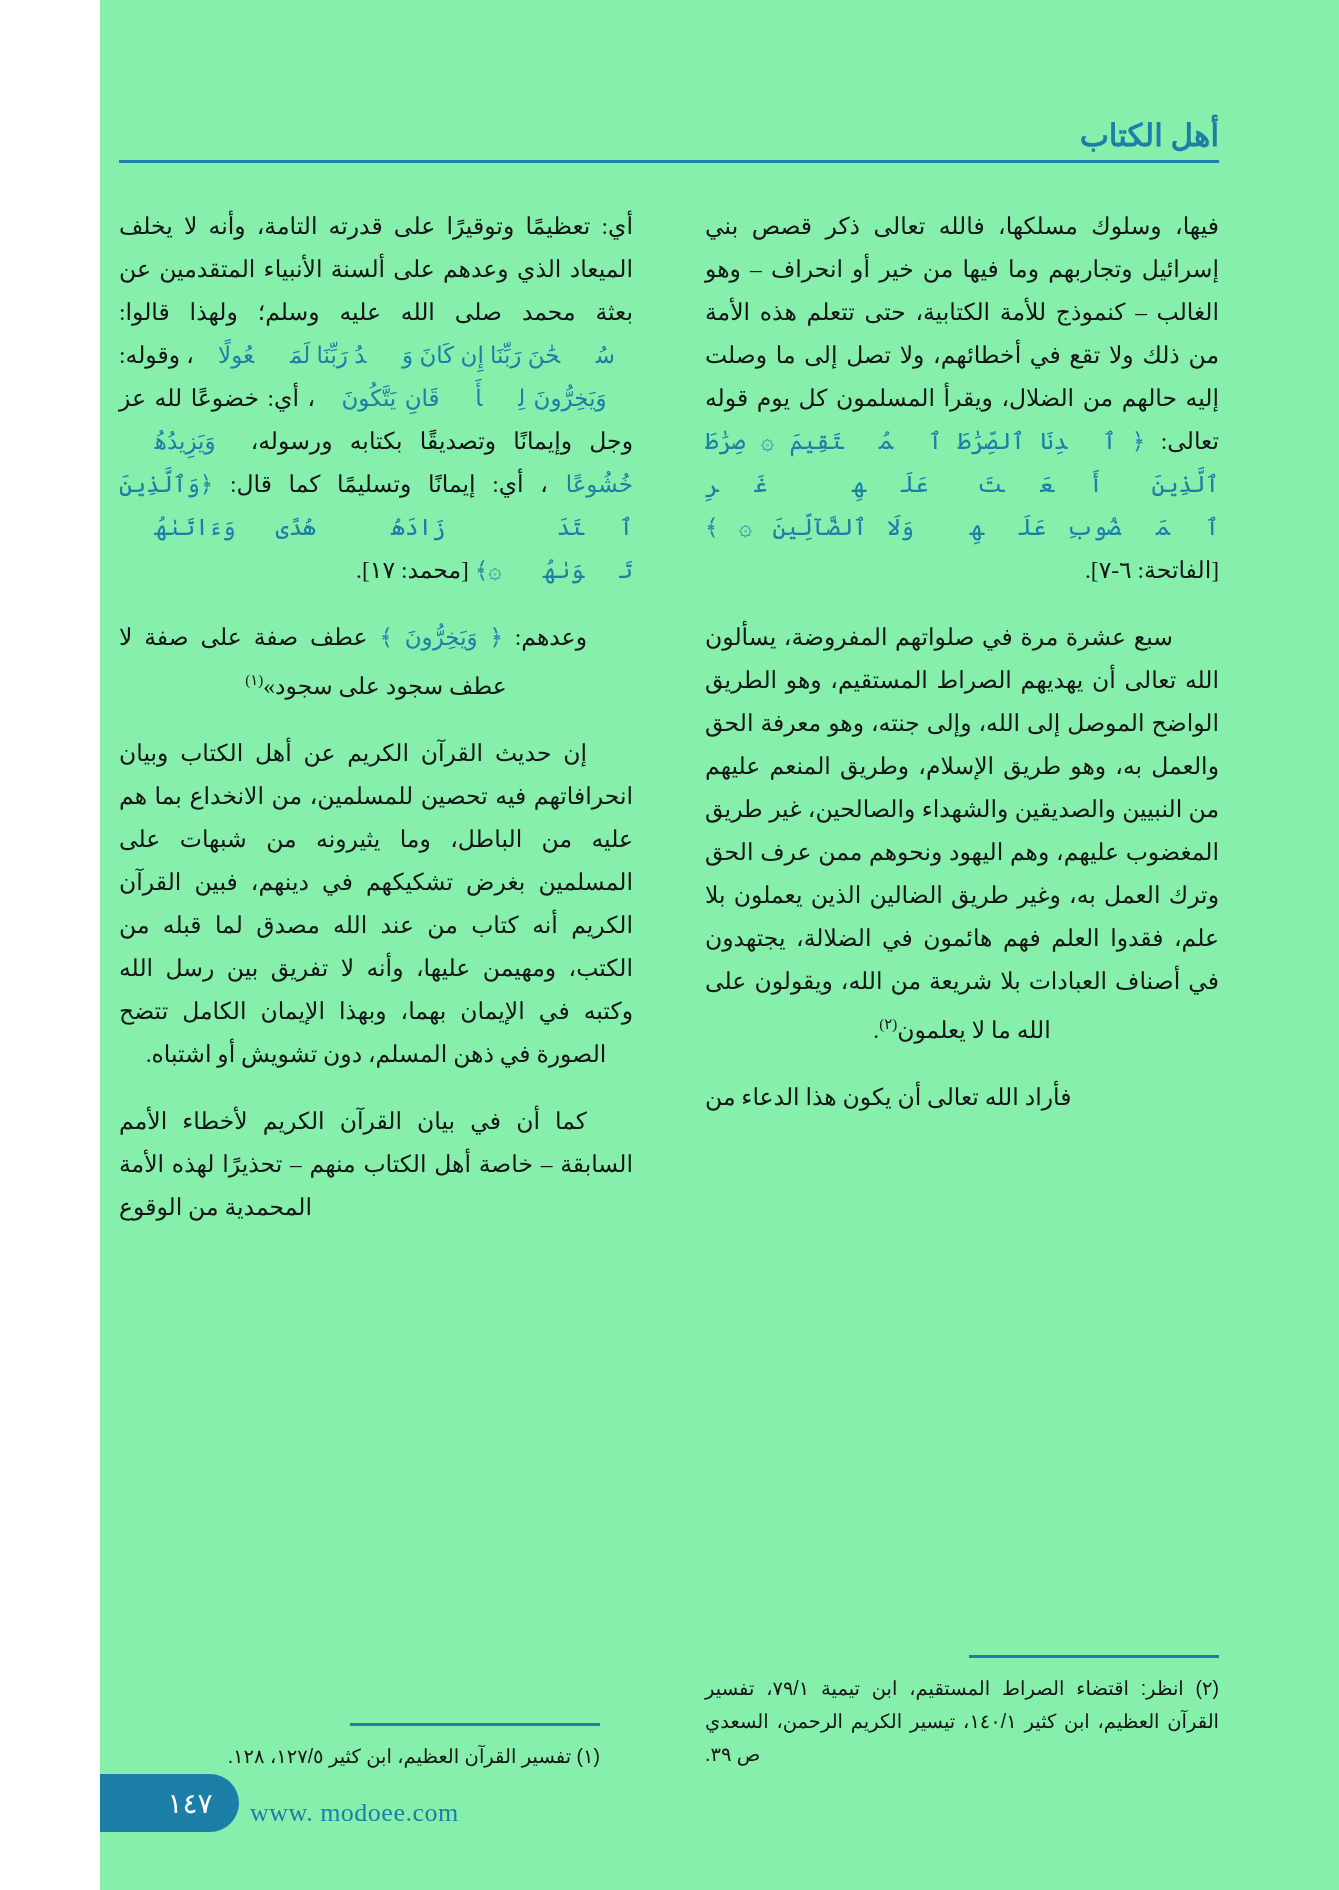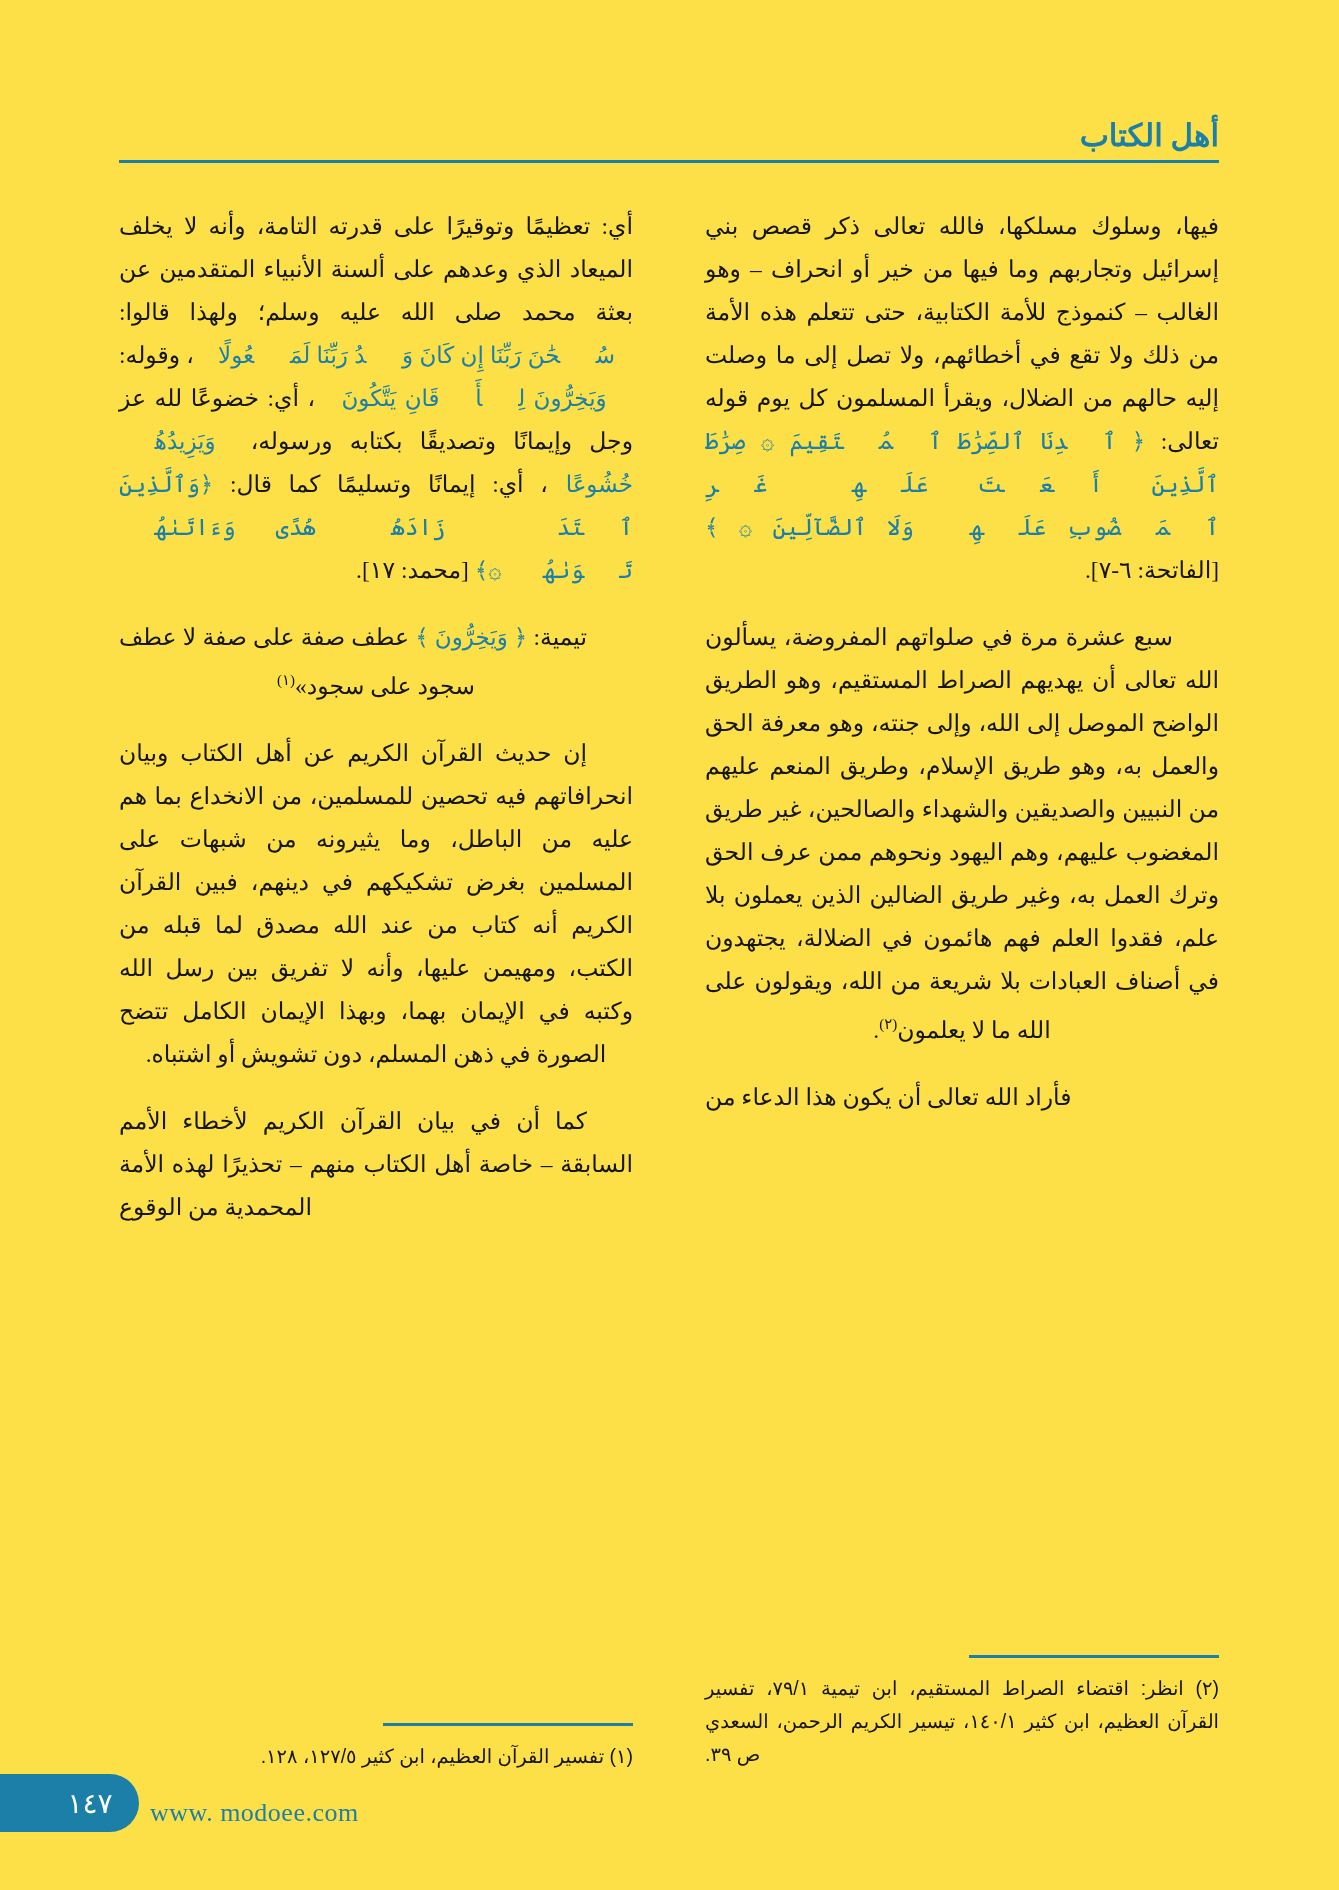--- a/index.html
+++ b/index.html
@@ -2,23 +2,23 @@
 <html lang="ar" dir="rtl"><head>
 <meta charset="utf-8">
 <style>
   html, body {
     margin: 0;
     padding: 0;
     background: #ffffff;
   }
   .page {
     position: relative;
-    width: 1339px;
+    width: 1239px;
     height: 1890px;
-    background: #fde047;
+    background: #86efac;
     font-family: "Liberation Sans", sans-serif;
     overflow: hidden;
   }
 
   
   .header {
     position: absolute;
     top: 120px;
     right: 120px;
     width: 1100px;
@@ -119,21 +119,21 @@
     direction: rtl;
   }
   p.footnote.last-right { text-align-last: right; }
 
   #footnotes-right {
     top: 1655px;
     right: 120px;
   }
   #footnotes-left {
     top: 1723px;
-    right: 706px;
+    right: 739px;
   }
 
   
   .footer {
     position: absolute;
     bottom: 0;
     right: 0;
     left: 0;
     height: 120px;
   }
@@ -184,21 +184,21 @@
       <p class="body last-right"><span>فيها، وسلوك مسلكها، فالله تعالى ذكر قصص بني إسرائيل وتجاربهم وما فيها من خير أو انحراف – وهو الغالب – كنموذج للأمة الكتابية، حتى تتعلم هذه الأمة من ذلك ولا تقع في أخطائهم، ولا تصل إلى ما وصلت إليه حالهم من الضلال، ويقرأ المسلمون كل يوم قوله تعالى: </span><span class="quran">﴿ ٱهۡدِنَا ٱلصِّرَٰطَ ٱلۡمُسۡتَقِيمَ ۞ صِرَٰطَ ٱلَّذِينَ أَنۡعَمۡتَ عَلَيۡهِمۡ غَيۡرِ ٱلۡمَغۡضُوبِ عَلَيۡهِمۡ وَلَا ٱلضَّآلِّينَ ۞ ﴾</span> <span class="ref">[الفاتحة: ٦-٧].</span></p>
 
       <p class="body indent gap"><span>سبع عشرة مرة في صلواتهم المفروضة، يسألون الله تعالى أن يهديهم الصراط المستقيم، وهو الطريق الواضح الموصل إلى الله، وإلى جنته، وهو معرفة الحق والعمل به، وهو طريق الإسلام، وطريق المنعم عليهم من النبيين والصديقين والشهداء والصالحين، غير طريق المغضوب عليهم، وهم اليهود ونحوهم ممن عرف الحق وترك العمل به، وغير طريق الضالين الذين يعملون بلا علم، فقدوا العلم فهم هائمون في الضلالة، يجتهدون في أصناف العبادات بلا شريعة من الله، ويقولون على الله ما لا يعلمون</span><sup class="fn">(٢)</sup>.</p>
 
       <p class="body indent gap last-left"><span>فأراد الله تعالى أن يكون هذا الدعاء من</span></p>
     </div>
 
     <div class="col">
       <p class="body last-right"><span>أي: تعظيمًا وتوقيرًا على قدرته التامة، وأنه لا يخلف الميعاد الذي وعدهم على ألسنة الأنبياء المتقدمين عن بعثة محمد صلى الله عليه وسلم؛ ولهذا قالوا: </span><span class="quran">﴿سُبۡحَٰنَ رَبِّنَا إِن كَانَ وَعۡدُ رَبِّنَا لَمَفۡعُولًا ﴾</span><span>، وقوله: </span><span class="quran">﴿ وَيَخِرُّونَ لِلۡأَذۡقَانِ يَتَّكُونَ ﴾</span><span>، أي: خضوعًا لله عز وجل وإيمانًا وتصديقًا بكتابه ورسوله، </span><span class="quran">﴿وَيَزِيدُهُمۡ خُشُوعًا﴾</span><span>، أي: إيمانًا وتسليمًا كما قال: </span><span class="quran">﴿وَٱلَّذِينَ ٱهۡتَدَوۡا۟ زَادَهُمۡ هُدًى وَءَاتَىٰهُمۡ تَقۡوَىٰهُمۡ ۞﴾</span> <span class="ref">[محمد: ١٧].</span></p>
 
-      <p class="body indent gap"><span>تيمية: </span><span class="quran">﴿ وَيَخِرُّونَ ﴾</span><span> عطف صفة على صفة لا عطف سجود على سجود»</span><sup class="fn">(١)</sup></p>
+      <p class="body indent gap"><span>وعدهم: </span><span class="quran">﴿ وَيَخِرُّونَ ﴾</span><span> عطف صفة على صفة لا عطف سجود على سجود»</span><sup class="fn">(١)</sup></p>
 
       <p class="body indent gap"><span>إن حديث القرآن الكريم عن أهل الكتاب وبيان انحرافاتهم فيه تحصين للمسلمين، من الانخداع بما هم عليه من الباطل، وما يثيرونه من شبهات على المسلمين بغرض تشكيكهم في دينهم، فبين القرآن الكريم أنه كتاب من عند الله مصدق لما قبله من الكتب، ومهيمن عليها، وأنه لا تفريق بين رسل الله وكتبه في الإيمان بهما، وبهذا الإيمان الكامل تتضح الصورة في ذهن المسلم، دون تشويش أو اشتباه.</span></p>
 
       <p class="body indent gap last-left"><span>كما أن في بيان القرآن الكريم لأخطاء الأمم السابقة – خاصة أهل الكتاب منهم – تحذيرًا لهذه الأمة المحمدية من الوقوع</span></p>
     </div>
   </div>
 
   <div class="footnote-block" id="footnotes-right">
     <div class="footnote-rule right"></div>
     <p class="footnote">(٢) انظر: اقتضاء الصراط المستقيم، ابن تيمية ٧٩/١، تفسير القرآن العظيم، ابن كثير ١٤٠/١، تيسير الكريم الرحمن، السعدي ص ٣٩.</p>

